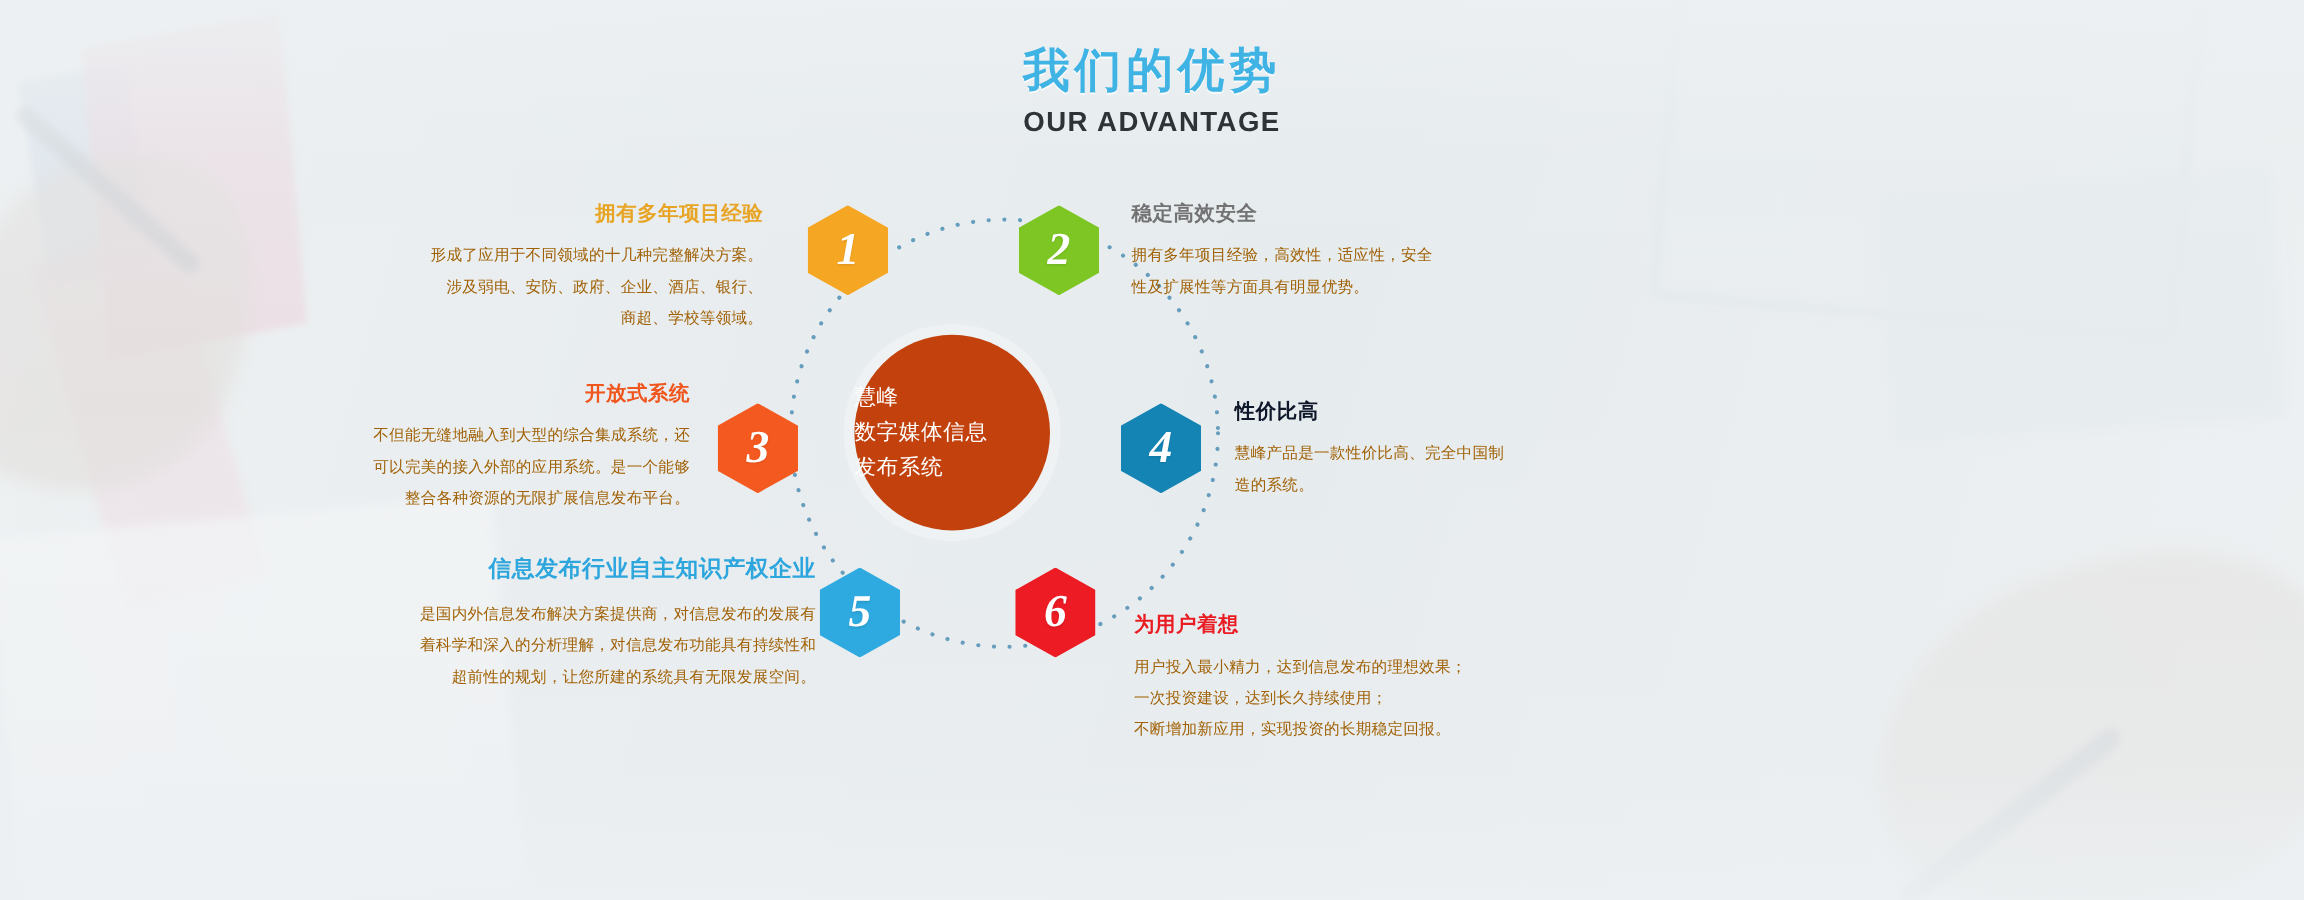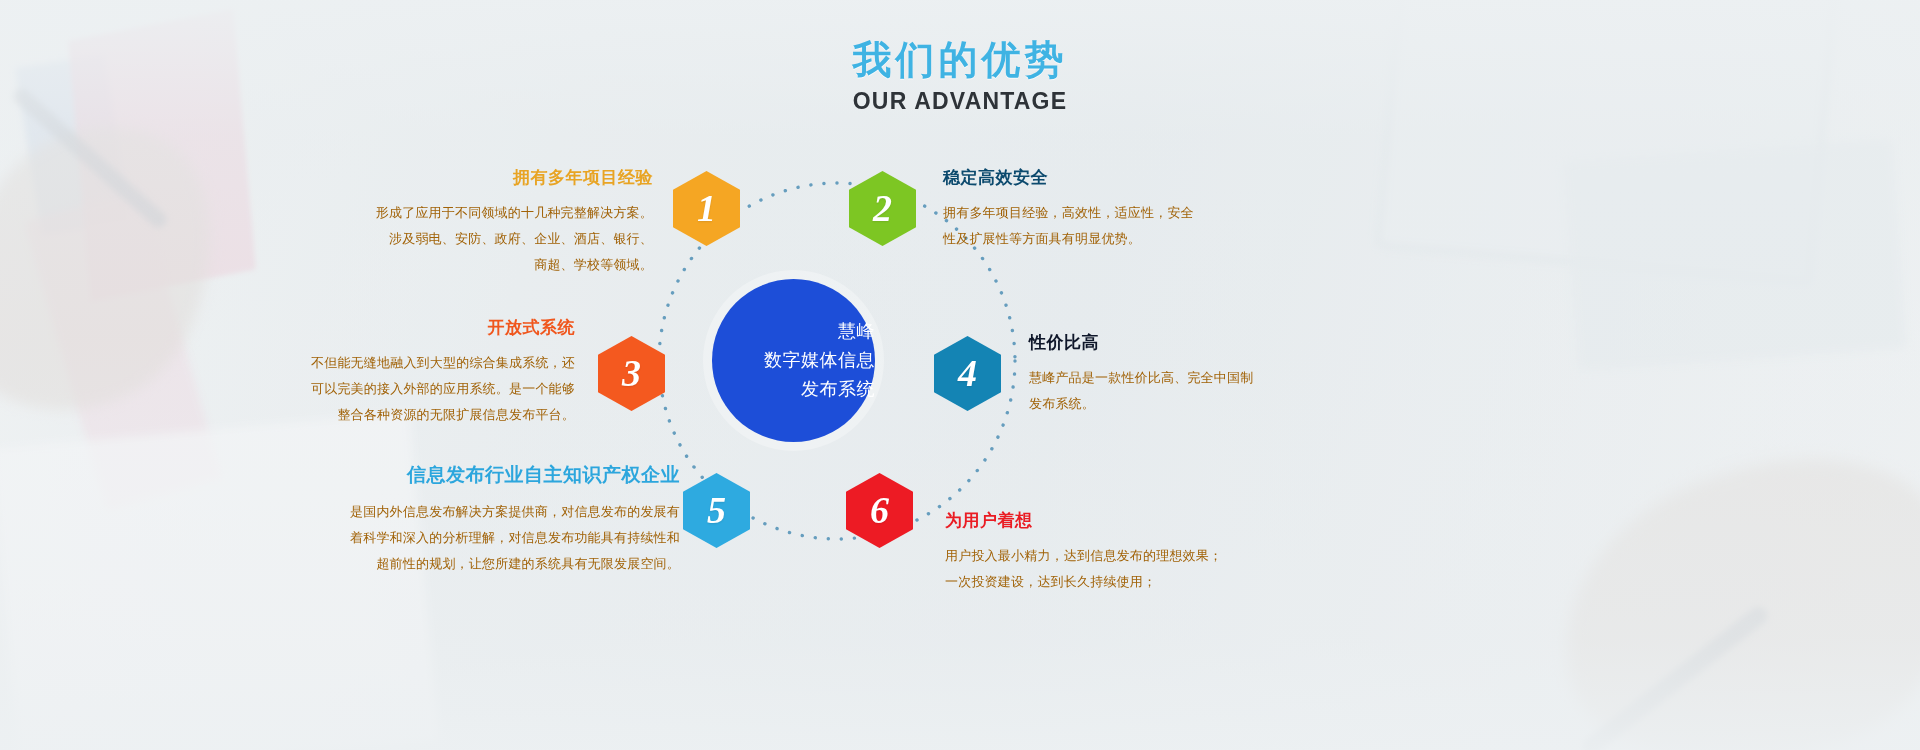--- a/index.html
+++ b/index.html
@@ -159,25 +159,25 @@
   }
 
   
   .center-circle {
     position: absolute;
     left: 712px;
     top: 279px;
     width: 163px;
     height: 163px;
     border-radius: 50%;
-    background: #1d4ed8;
+    background: #c2410c;
     box-shadow: 0 0 0 9px rgba(255,255,255,0.30);
     display: flex;
     flex-direction: column;
-    align-items: flex-end;
+    align-items: flex-start;
     justify-content: center;
     color: #ffffff;
   }
   .center-line {
     font-size: 18px;
     line-height: 1.62;
     letter-spacing: 0.5px;
     font-weight: 400;
     white-space: nowrap;
   }
@@ -245,25 +245,25 @@
     line-height: 2.0;
     color: #a16207;
     letter-spacing: 0.2px;
     white-space: nowrap;
   }
   .block.right { text-align: left; }
   .block.left  { text-align: right; }
   .block.left .b-line { white-space: nowrap; }
 
   
-  .block-1 { left: 318px; top: 167px; width: 335px; }
+  .block-1 { left: 301px; top: 167px; width: 335px; }
   .block-1 .b-title { color: #e8a424; }
 
   .block-2 { left: 943px; top: 167px; width: 340px; }
-  .block-2 .b-title { color: #0c4a6e; }
+  .block-2 .b-title { color: #737373; }
 
   .block-3 { left: 235px; top: 317px; width: 340px; }
   .block-3 .b-title { color: #f0561d; }
 
   .block-4 { left: 1029px; top: 332px; width: 320px; }
   .block-4 .b-title { color: #0f172a; }
 
   .block-5 { left: 295px; top: 463px; width: 385px; }
   .block-5 .b-title { color: #2ca6dd; font-size: 19px; }
 
@@ -342,30 +342,31 @@
     <div class="block block-3 left">
       <div class="b-title">开放式系统</div>
       <div class="b-line">不但能无缝地融入到大型的综合集成系统，还</div>
       <div class="b-line">可以完美的接入外部的应用系统。是一个能够</div>
       <div class="b-line">整合各种资源的无限扩展信息发布平台。</div>
     </div>
 
     <div class="block block-4 right">
       <div class="b-title">性价比高</div>
       <div class="b-line">慧峰产品是一款性价比高、完全中国制</div>
-      <div class="b-line">发布系统。</div>
+      <div class="b-line">造的系统。</div>
     </div>
 
     <div class="block block-5 left">
       <div class="b-title">信息发布行业自主知识产权企业</div>
       <div class="b-line">是国内外信息发布解决方案提供商，对信息发布的发展有</div>
       <div class="b-line">着科学和深入的分析理解，对信息发布功能具有持续性和</div>
       <div class="b-line">超前性的规划，让您所建的系统具有无限发展空间。</div>
     </div>
 
     <div class="block block-6 right">
       <div class="b-title">为用户着想</div>
       <div class="b-line">用户投入最小精力，达到信息发布的理想效果；</div>
       <div class="b-line">一次投资建设，达到长久持续使用；</div>
+      <div class="b-line">不断增加新应用，实现投资的长期稳定回报。</div>
     </div>
 
   </div>
 </div>
 
 </body></html>

